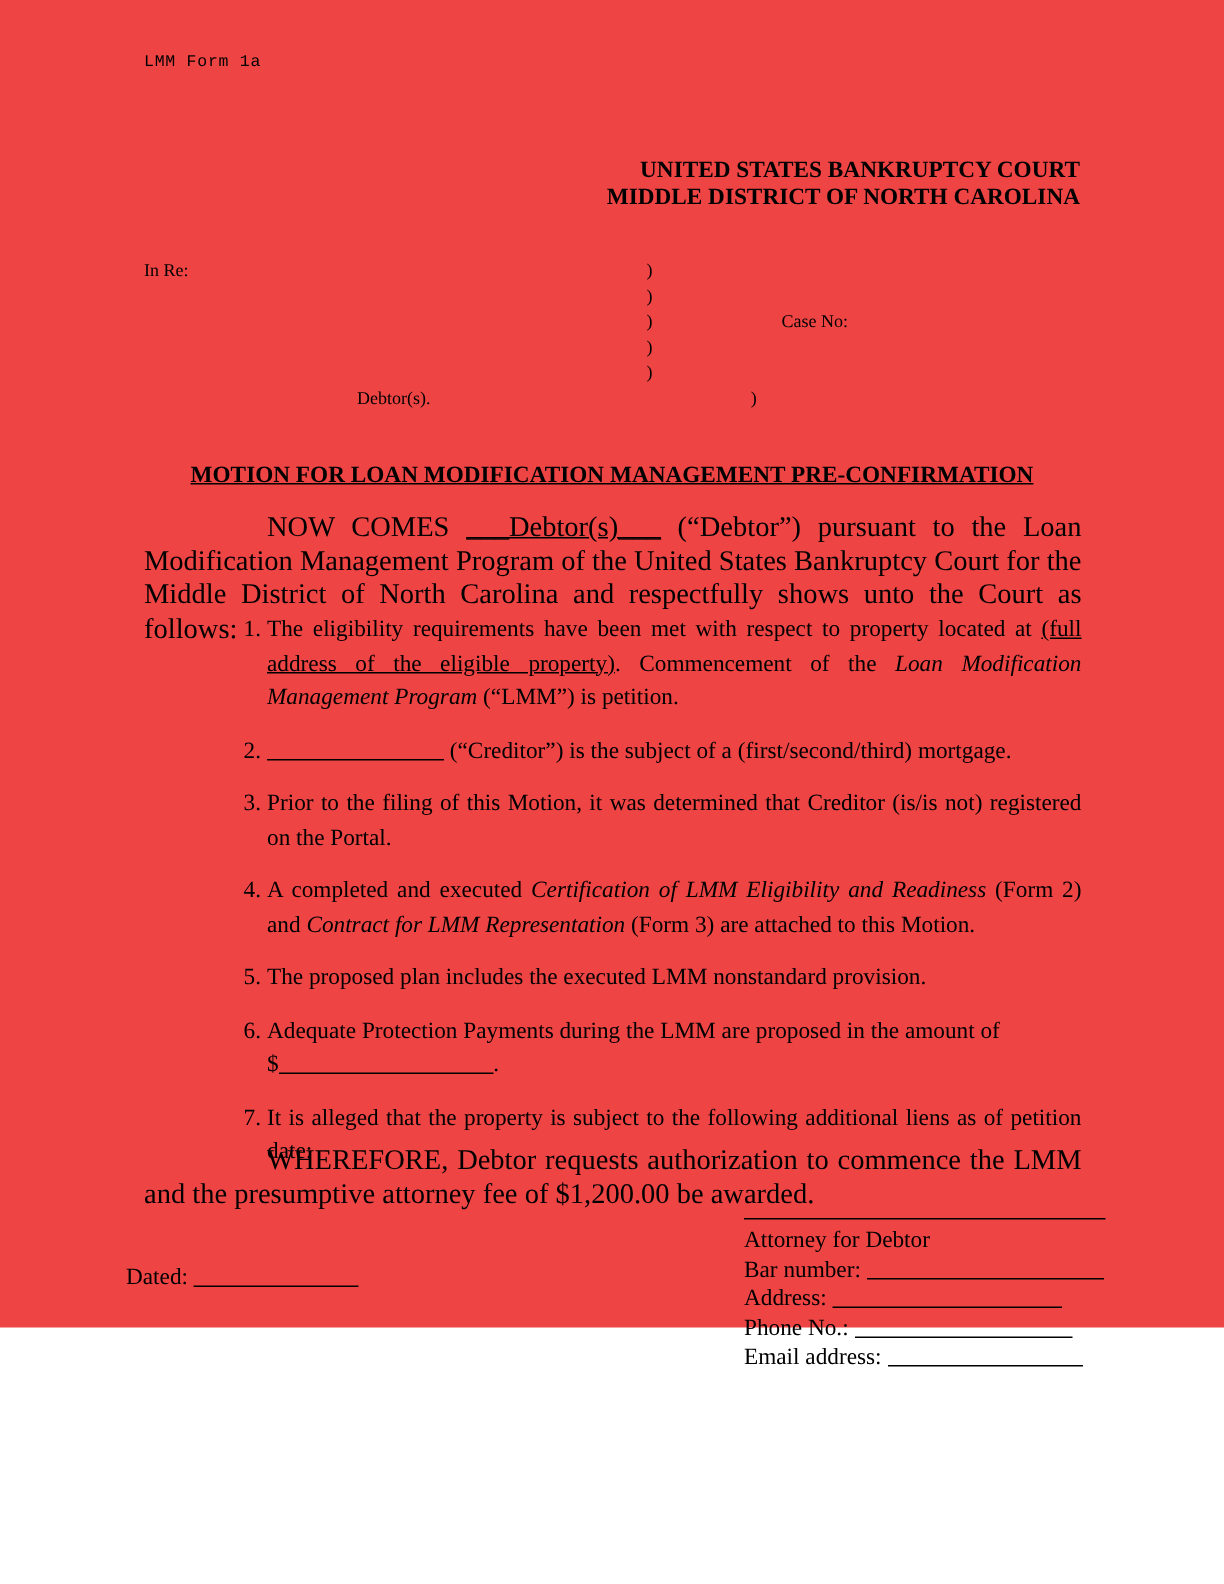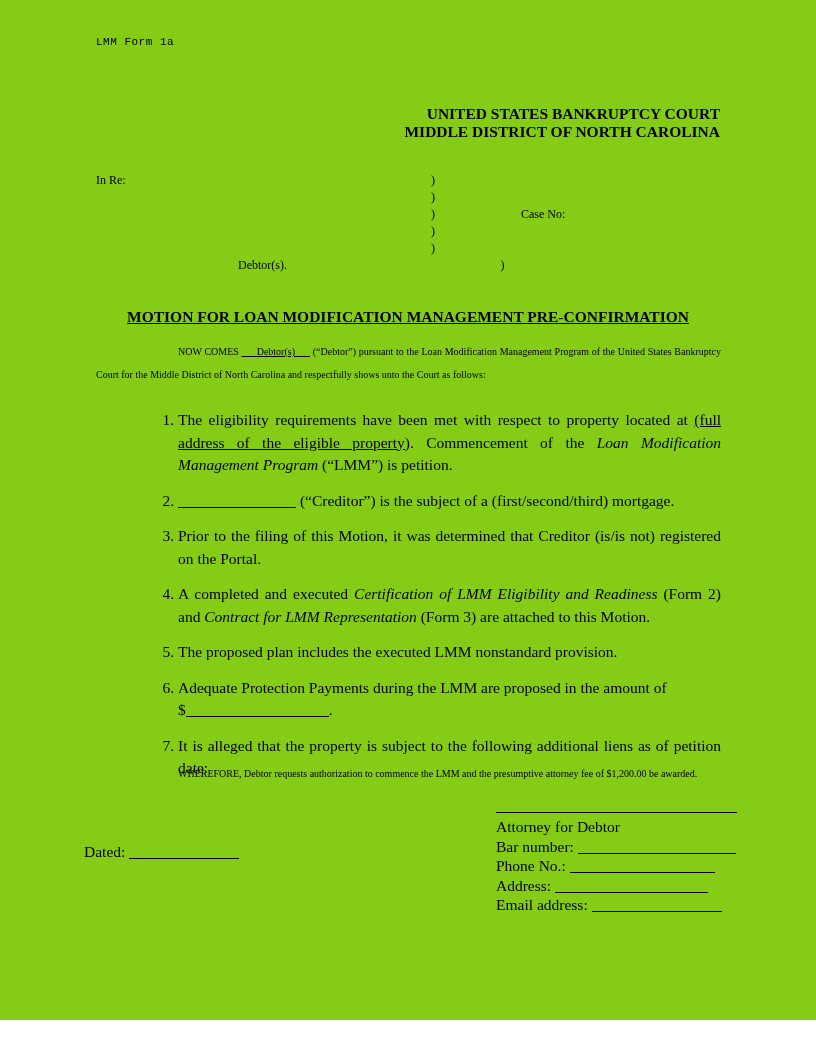--- a/index.html
+++ b/index.html
@@ -12,22 +12,22 @@
     background: #ffffff;
     font-family: "Liberation Serif", serif;
     color: #000000;
     position: relative;
     overflow: hidden;
   }
   .page {
     position: absolute;
     left: 0; top: 0;
     width: 816px;
-    height: 1020px;
-    background: #84cc16;
+    height: 885px;
+    background: #ef4444;
   }
   .formcode {
     position: absolute;
     left: 96px;
     top: 36px;
     font-family: "Liberation Mono", monospace;
     font-size: 11px;
     letter-spacing: 0.5px;
     color: #000;
   }
@@ -71,21 +71,21 @@
     left: 96px;
     top: 308px;
     width: 624px;
     text-align: center;
     font-weight: bold;
     font-size: 15.5px;
     text-decoration: underline;
   }
   .para {
     position: absolute;
-    font-size: 10px;
+    font-size: 19px;
     line-height: 22.5px;
     text-align: justify;
   }
   .intro {
     left: 96px;
     top: 341px;
     width: 625px;
   }
   .intro .lead {
     display: inline-block;
@@ -269,26 +269,26 @@
   </div>
 
   <div class="sig-block">
     <div class="sig-line"></div>
     <div>Attorney for Debtor</div>
     <div>
       <span>Bar number:</span>
       <span class="fill f-bar"></span>
     </div>
     <div>
+      <span>Address:</span>
+      <span class="fill f-addr"></span>
+    </div>
+    <div>
       <span>Phone No.:</span>
       <span class="fill f-phone"></span>
     </div>
     <div>
-      <span>Address:</span>
-      <span class="fill f-addr"></span>
-    </div>
-    <div>
       <span>Email address:</span>
       <span class="fill f-email"></span>
     </div>
   </div>
 
 </div>
 
 </body></html>

